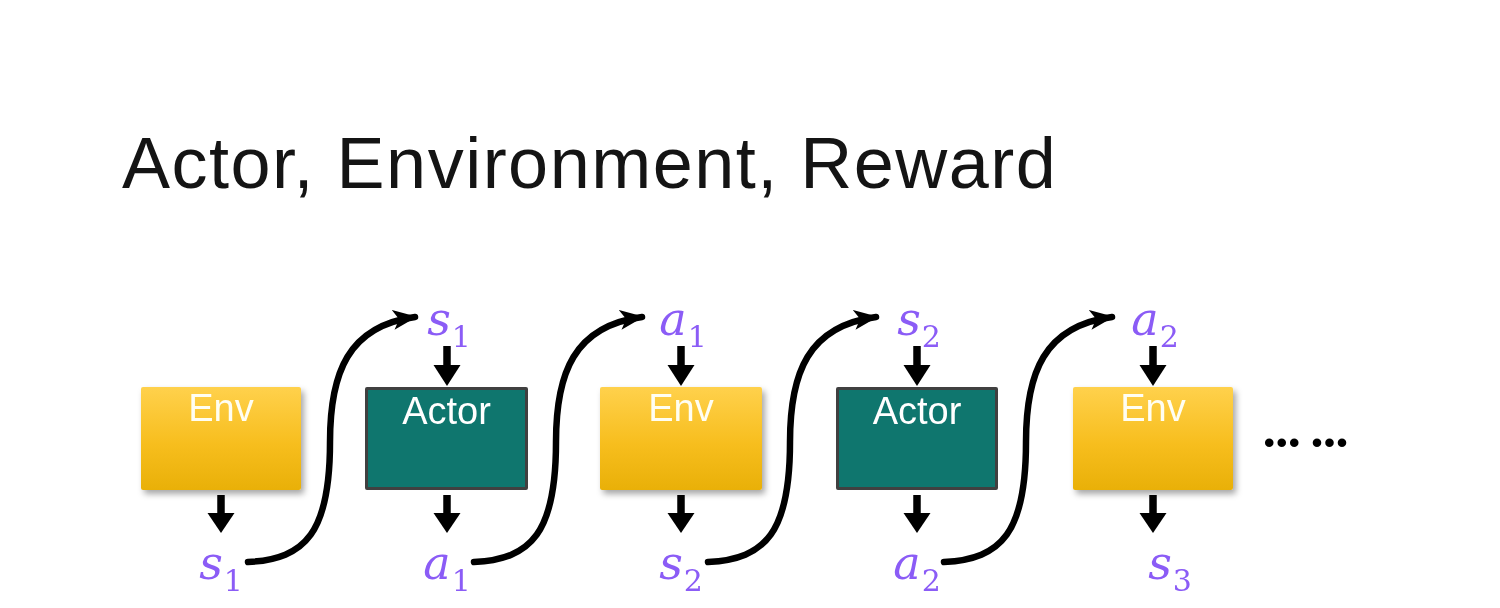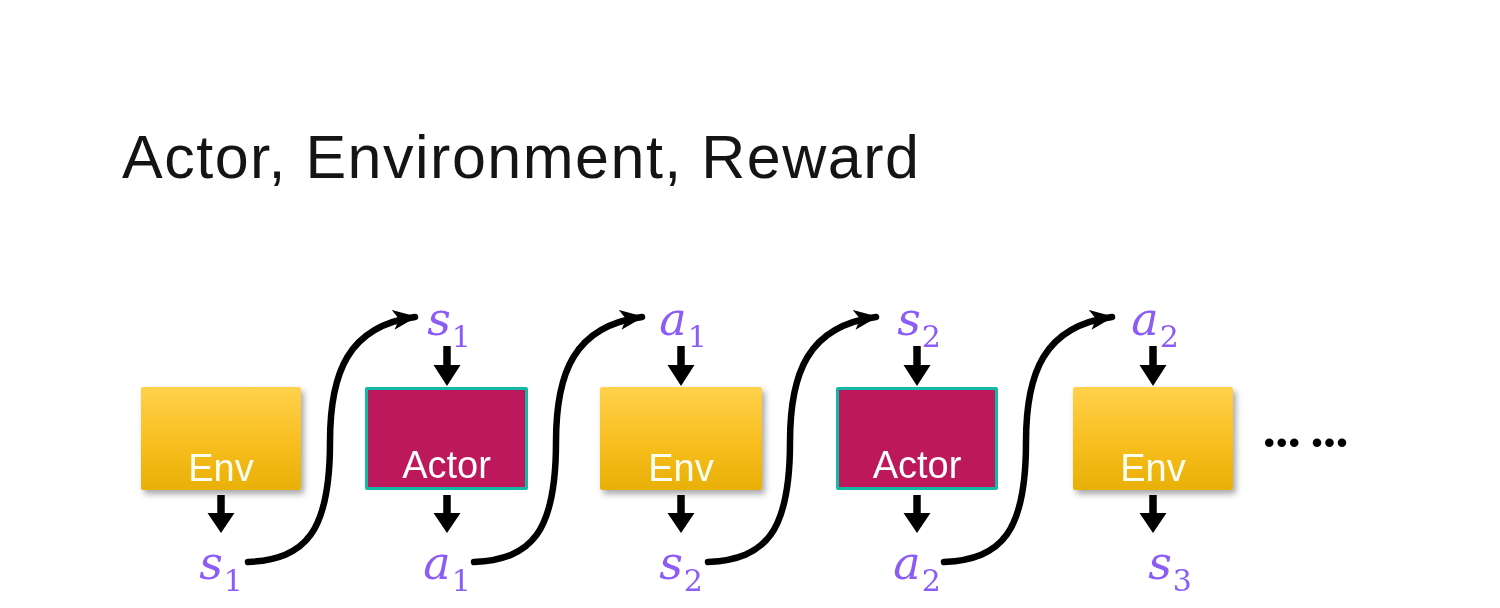--- a/index.html
+++ b/index.html
@@ -8,46 +8,46 @@
     width: 1500px;
     height: 608px;
     background: #ffffff;
     overflow: hidden;
     font-family: "Liberation Sans", sans-serif;
   }
   .title {
     position: absolute;
     left: 122px;
     top: 122px;
-    font-size: 61px;
+    font-size: 72px;
     font-weight: 300;
     letter-spacing: 1.5px;
     color: #141414;
     white-space: nowrap;
   }
   .node {
     position: absolute;
     top: 387px;
     width: 160px;
     height: 103px;
     box-sizing: border-box;
     display: flex;
-    align-items: flex-end;
+    align-items: flex-start;
     justify-content: center;
     font-size: 38px;
     border-radius: 2px;
   }
   .node.env {
     background: linear-gradient(180deg, #FFD14C 0%, #F7BE1E 55%, #E9B008 100%);
     color: #FFFEF2;
     box-shadow: 3px 4px 6px rgba(0,0,0,0.35);
   }
   .node.actor {
-    background: #be185d;
-    border: 3px solid #14b8a6;
+    background: #0f766e;
+    border: 3px solid #404040;
     color: #FFFFFF;
   }
   .mlabel {
     position: absolute;
     transform: translateX(-50%);
     white-space: nowrap;
     color: #8b5cf6;
     font-family: "DejaVu Serif", serif;
     font-size: 46px;
     line-height: 1;

